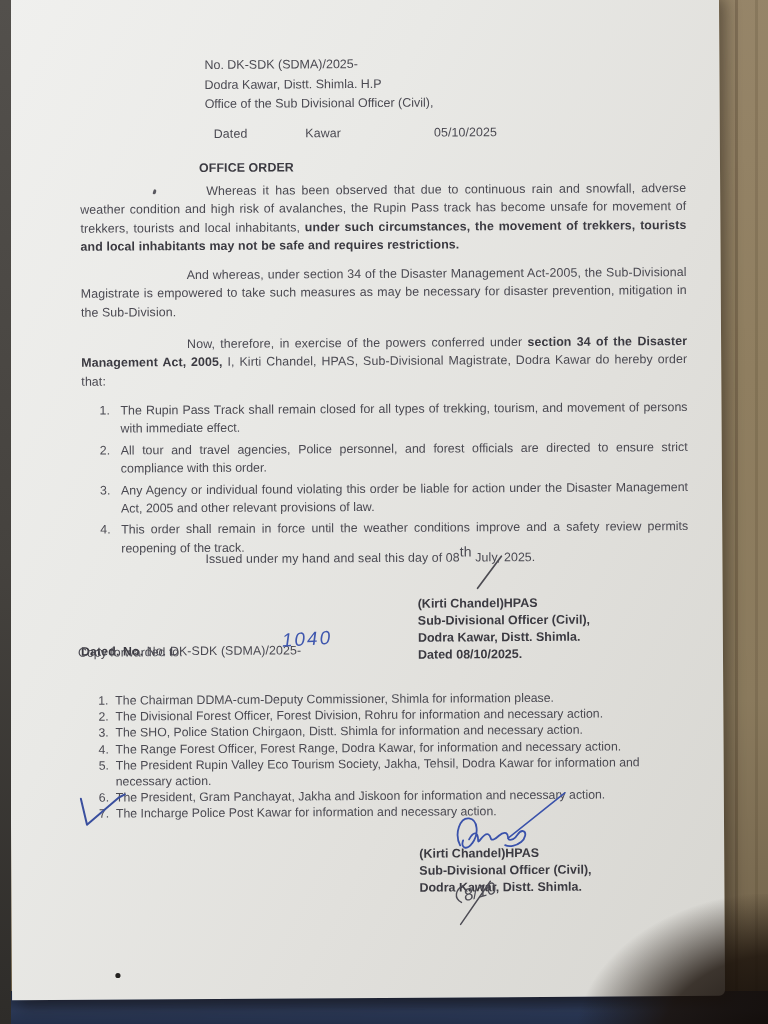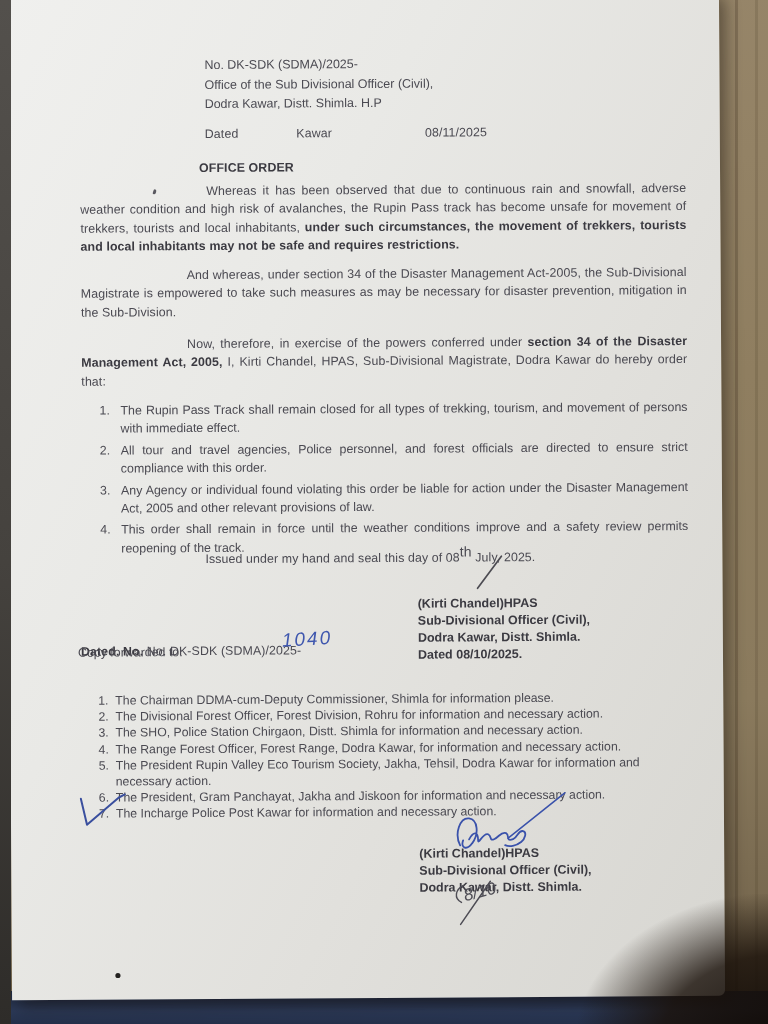--- a/index.html
+++ b/index.html
@@ -42,28 +42,28 @@
 
   <div class="wood-streak" style="left:735px;"></div>
   <div class="wood-streak" style="left:755px;opacity:.6;"></div>
   <div class="bottom-band"></div>
   <div class="left-strip"></div>
 
   <div class="paper">
 
     <div class="abs hdr" style="left:198px;top:65px;">
       <div>No. DK-SDK (SDMA)/2025-</div>
+      <div>Dodra Kawar, Distt. Shimla. H.P</div>
       <div>Office of the Sub Divisional Officer (Civil),</div>
-      <div>Dodra Kawar, Distt. Shimla. H.P</div>
     </div>
 
     <div class="abs t" style="left:198px;top:134px;width:430px;">
-      <span style="display:inline-block;width:88px;">Dated</span>
+      <span style="display:inline-block;width:88px;margin-left:9px;">Dated</span>
       <span style="display:inline-block;width:125px;">Kawar</span>
-      <span>08/11/2025</span>
+      <span>05/10/2025</span>
     </div>
 
     <div class="abs t bold" style="left:192px;top:168px;">OFFICE ORDER</div>
 
     <div class="abs" style="left:146px;top:198px;width:3px;height:5px;border-radius:60% 60% 70% 20%;background:#5a5960;transform:rotate(14deg);"></div>
 
     <p class="abs t just" style="left:73px;top:191px;width:606px;text-indent:126px;"><span>Whereas it has been observed that due to continuous rain and snowfall, adverse weather condition and high risk of avalanches, the Rupin Pass track has become unsafe for movement of trekkers, tourists and local inhabitants, </span><span class="bold">under such circumstances, the movement of trekkers, tourists and local inhabitants may not be safe and requires restrictions.</span></p>
 
     <p class="abs t just" style="left:73px;top:275px;width:606px;text-indent:106px;">And whereas, under section 34 of the Disaster Management Act-2005, the Sub-Divisional Magistrate is empowered to take such measures as may be necessary for disaster prevention, mitigation in the Sub-Division.</p>
 

